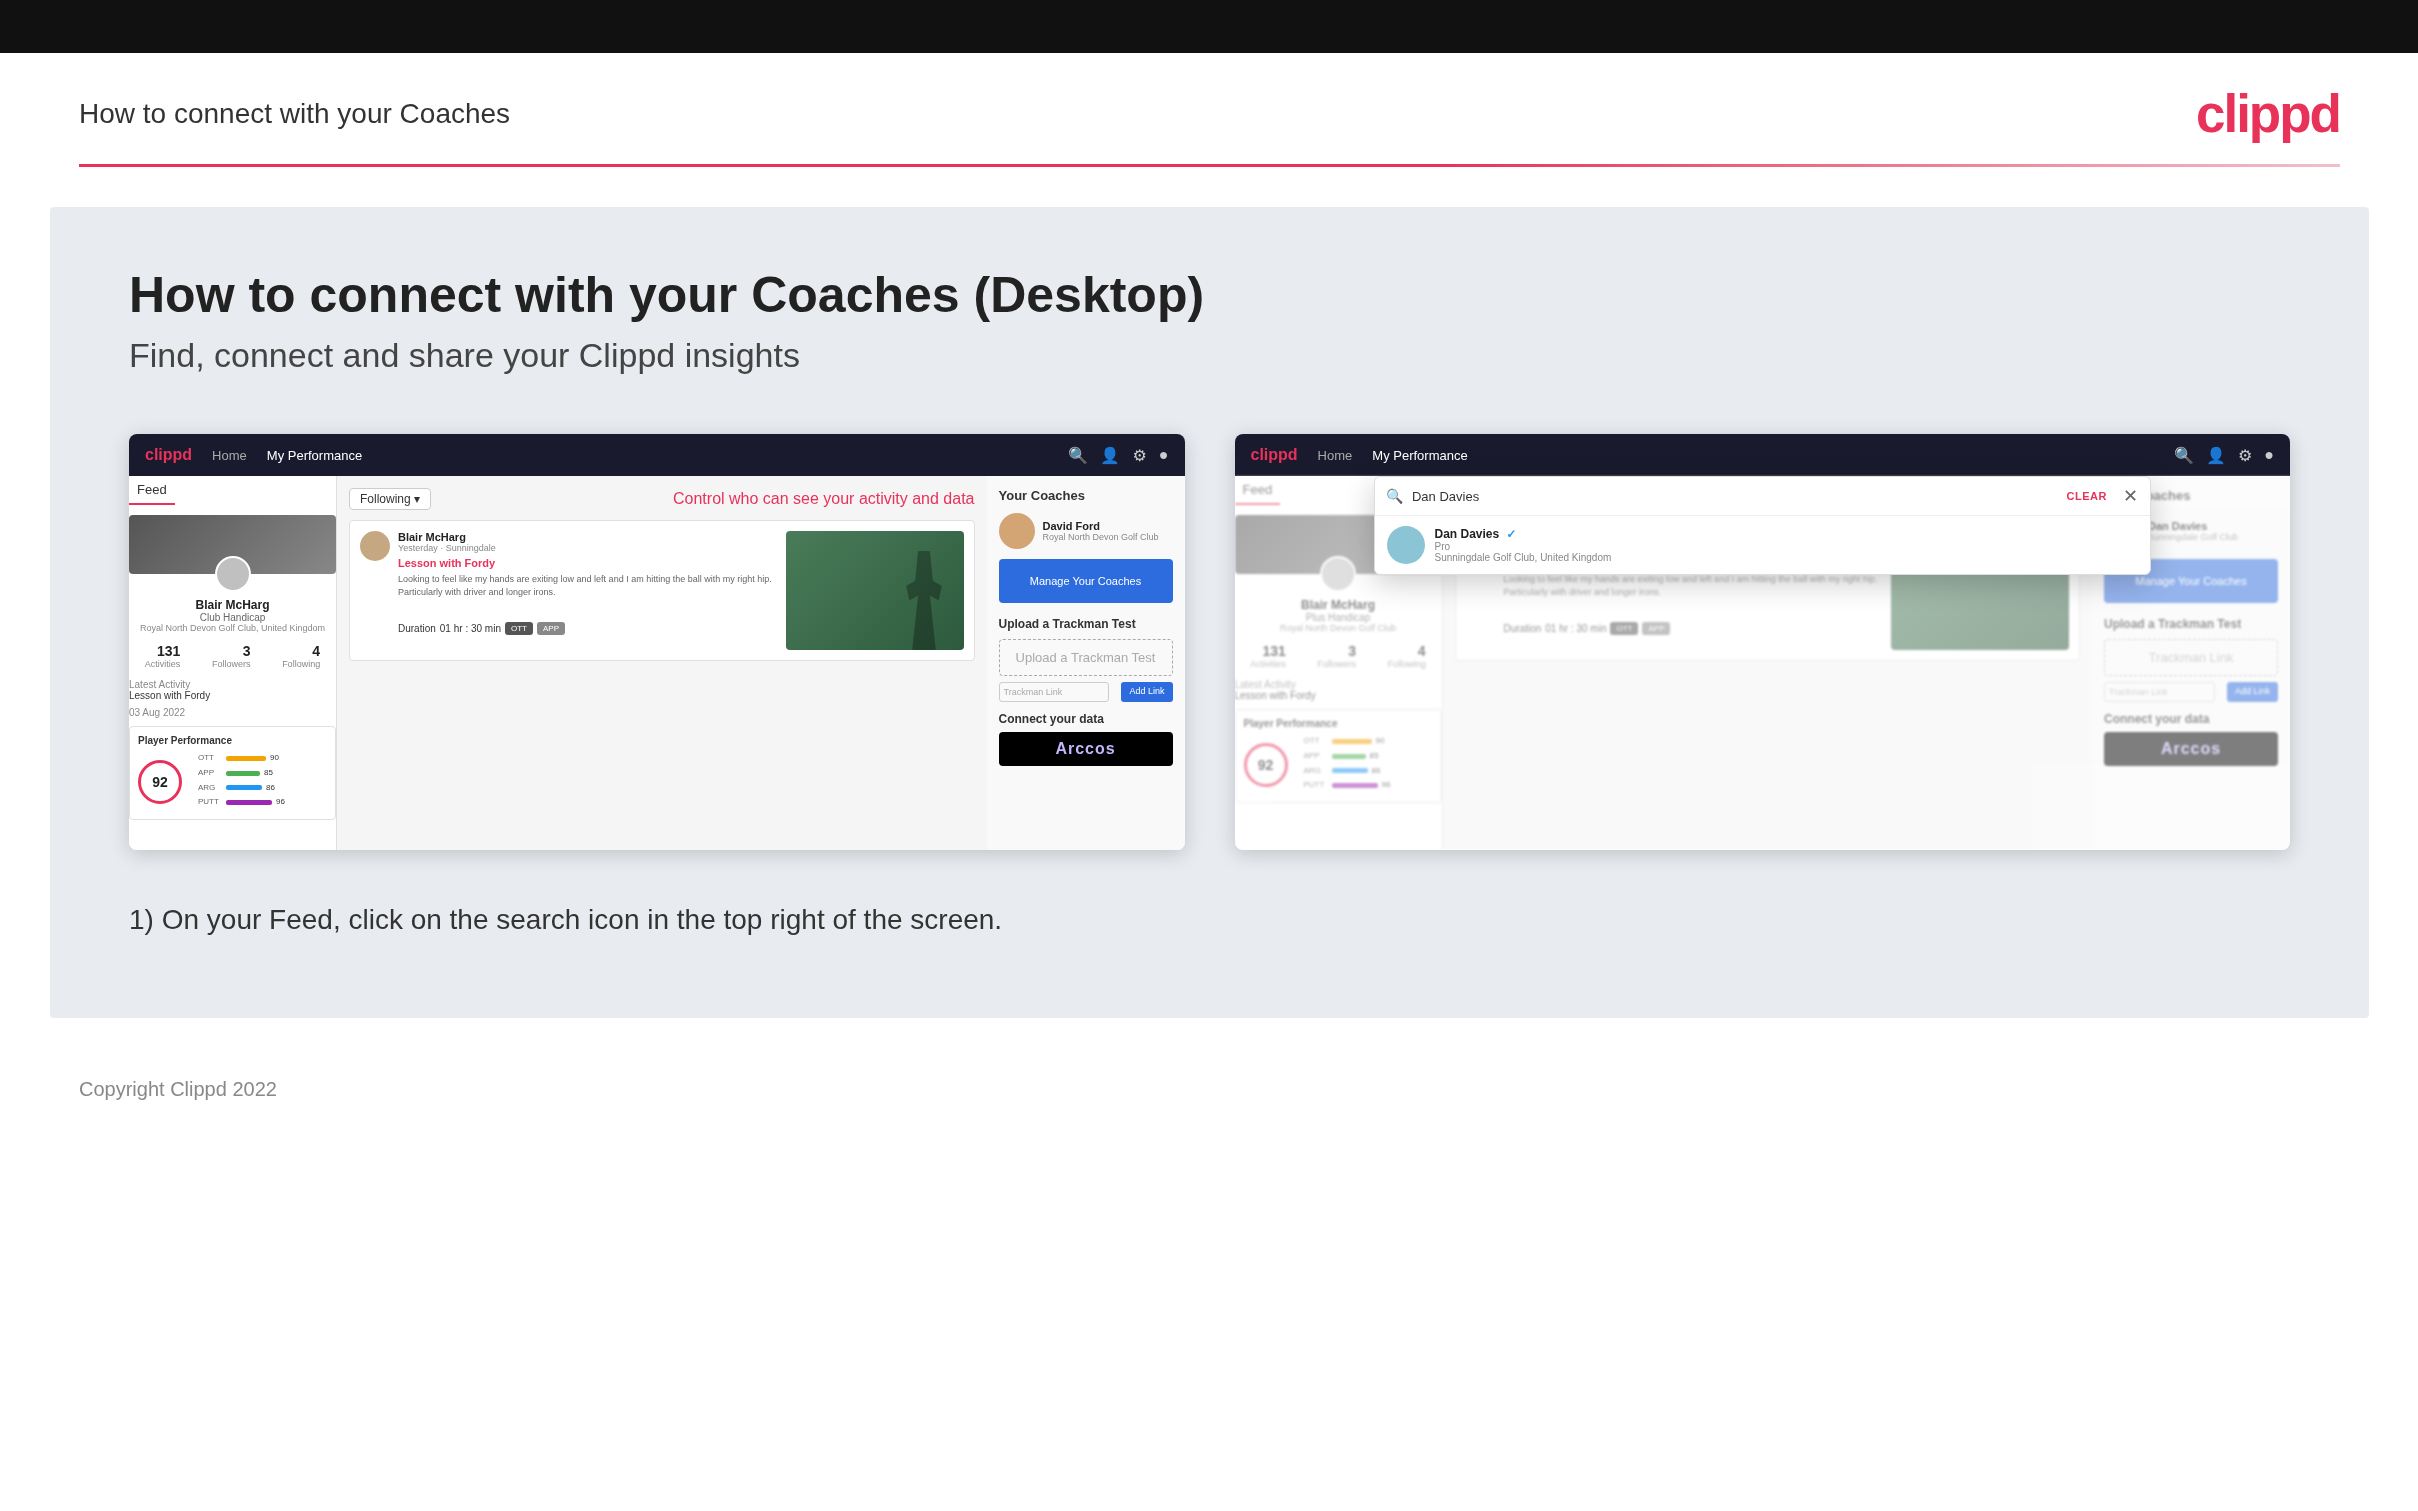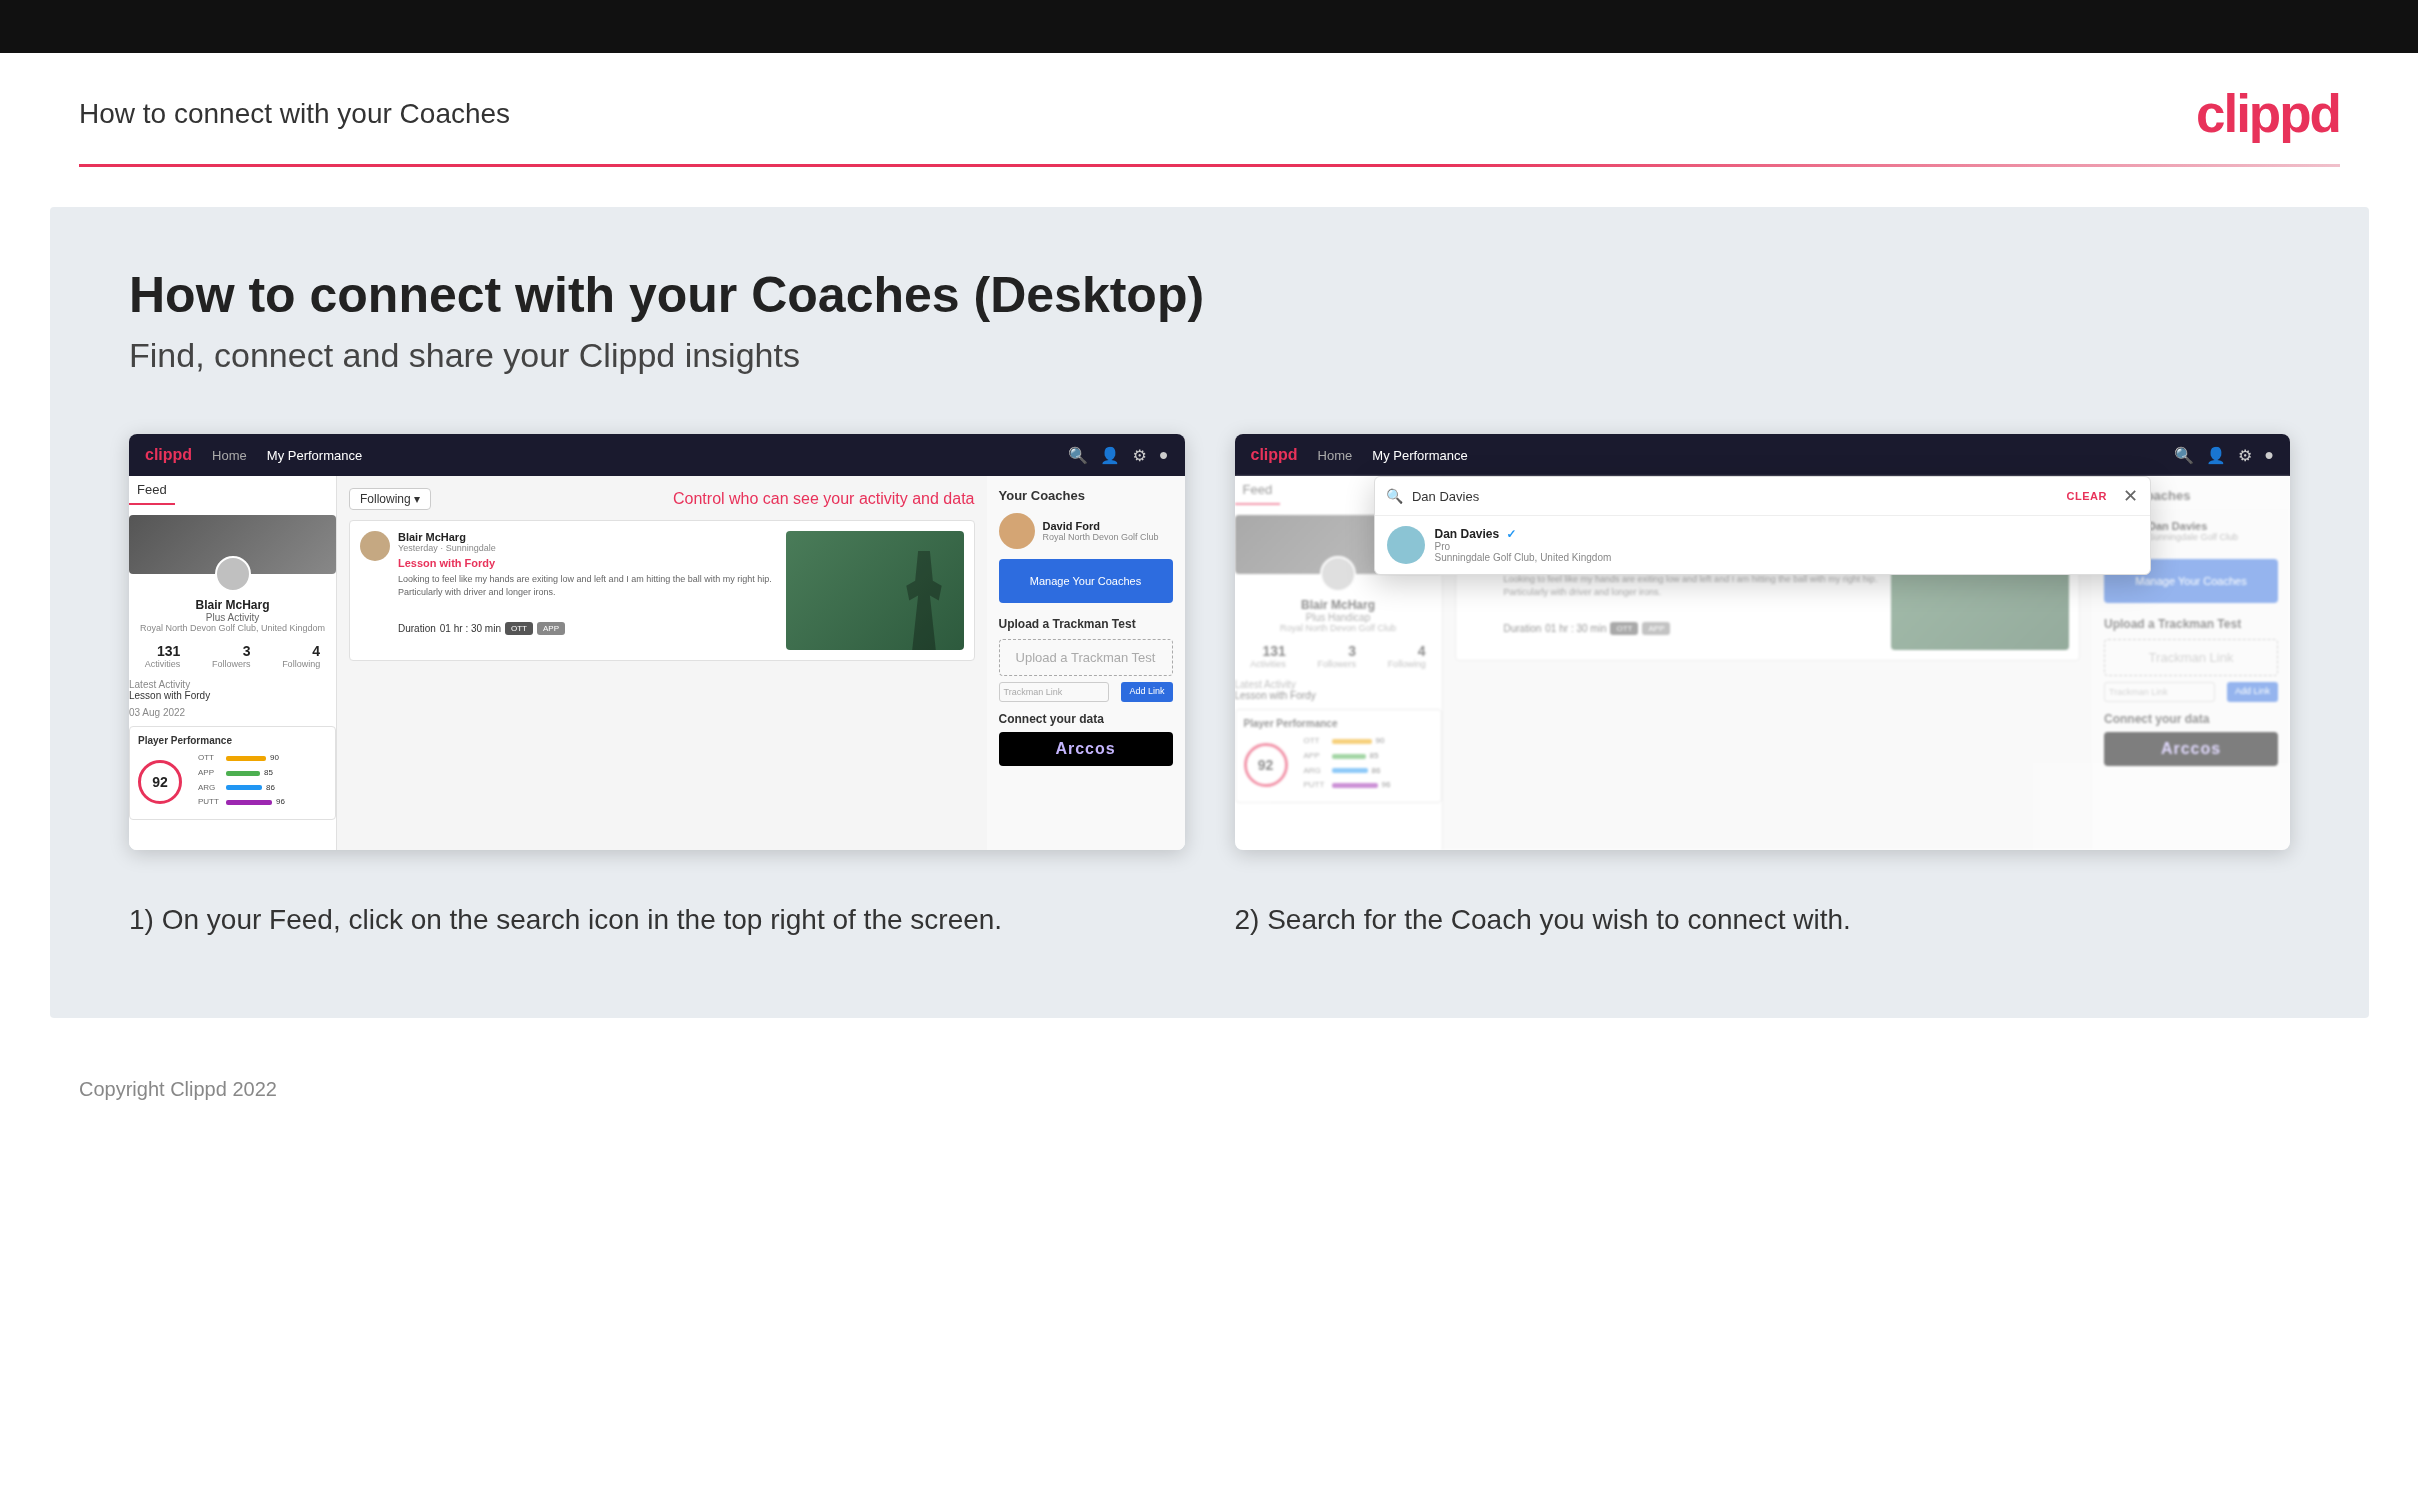--- a/index.html
+++ b/index.html
@@ -524,21 +524,21 @@
 
         <div class="app-body">
 
           <div class="feed-sidebar">
             <div class="feed-tab">Feed</div>
             <div class="user-cover">
               <div class="user-avatar"></div>
             </div>
             <div style="margin-top:24px;">
               <div class="user-name">Blair McHarg</div>
-              <div class="user-handicap">Plus Activity</div>
+              <div class="user-handicap">Club Handicap</div>
               <div class="user-club">Royal North Devon Golf Club, United Kingdom</div>
             </div>
             <div class="stats-row">
               <div class="stat">
                 <div class="stat-num">131</div>
                 <div class="stat-label">Activities</div>
               </div>
               <div class="stat">
                 <div class="stat-num">3</div>
                 <div class="stat-label">Followers</div>
@@ -768,20 +768,19 @@
             </div>
           </div>
         </div>
       </div>
     </div>
 
   </div>
 
   <div class="captions-row">
     <div class="caption">1) On your Feed, click on the search icon in the top right of the screen.</div>
-    <div class="caption">2) Search for the Coach you wish to connect with.</div>
   </div>
 </div>
 
 <div class="footer">
   <span>Copyright Clippd 2022</span>
 </div>
 
 
 </body></html>

